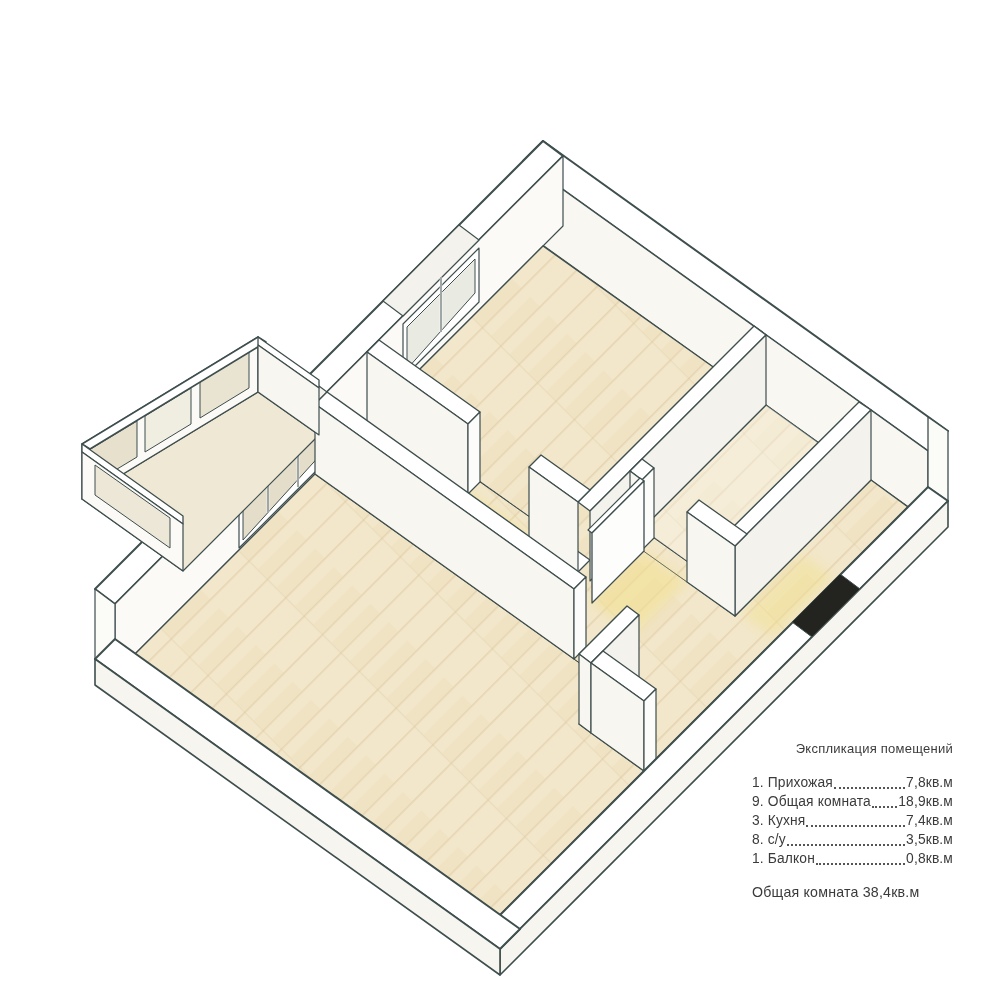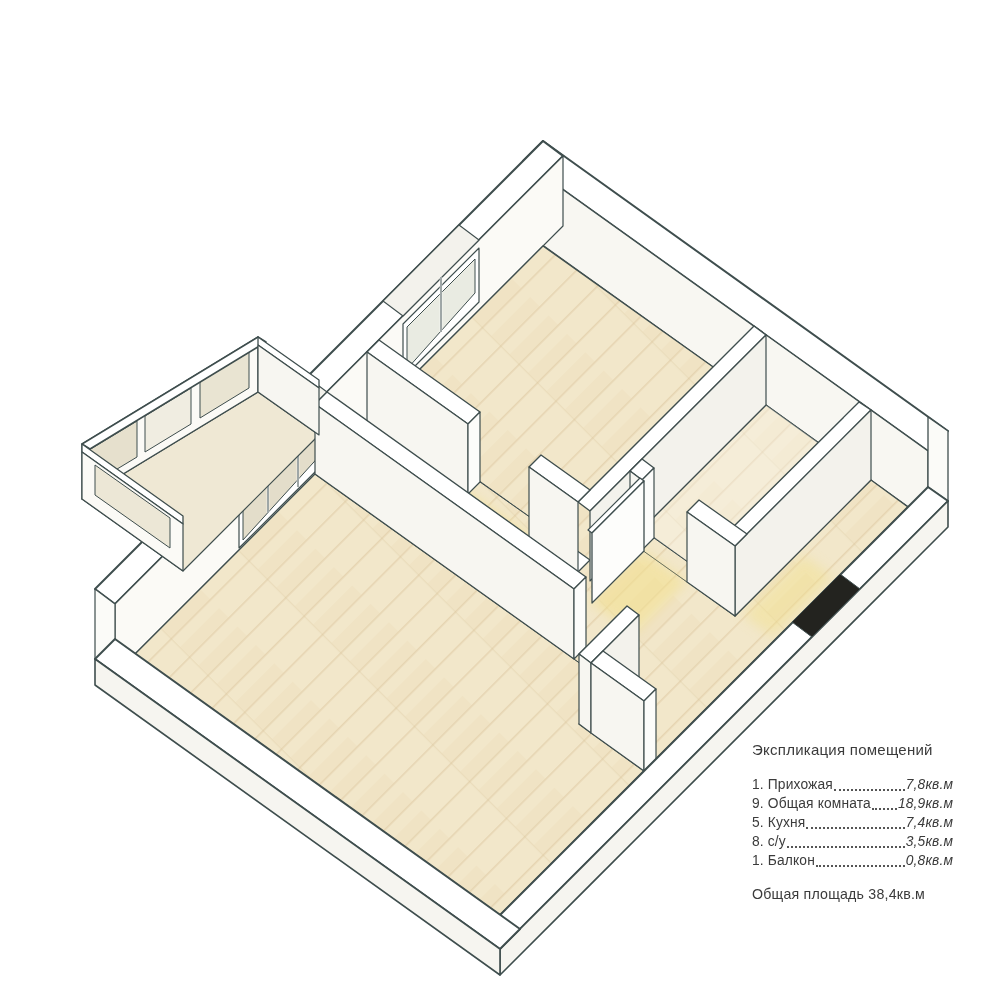--- a/index.html
+++ b/index.html
@@ -1,24 +1,24 @@
 <!DOCTYPE html>
 <html><head>
 <meta charset="utf-8">
 <style>
   html,body{margin:0;padding:0;background:#ffffff;}
   #stage{position:relative;width:1000px;height:1000px;background:#ffffff;overflow:hidden;
          font-family:"Liberation Sans",sans-serif;}
   svg{position:absolute;left:0;top:0;}
   #legend{position:absolute;left:752px;top:741px;width:201px;color:#3b3b3b;}
-  .legend-title{font-size:15px;letter-spacing:.25px;margin-bottom:17px;}
+  .legend-title{font-size:13px;letter-spacing:.25px;margin-bottom:17px;text-align:right;}
   .legend-rows{display:block;}
   .legend-row{display:flex;align-items:flex-end;font-size:13.8px;line-height:19px;letter-spacing:.15px;}
   .room-name{white-space:nowrap;}
-  .room-area{white-space:nowrap;font-style:italic;}
+  .room-area{white-space:nowrap;}
   .leader{flex:1 1 auto;border-bottom:2px dotted #555;margin:0 1px 3px 1px;min-width:8px;}
   .legend-total{margin-top:16px;font-size:14.2px;letter-spacing:.2px;}
 </style>
 </head>
 <body>
 
 <div id="stage">
 <svg width="1000" height="1000" viewBox="0 0 1000 1000">
   <defs>
     <pattern id="plank" width="26" height="110" patternUnits="userSpaceOnUse" patternTransform="rotate(45)">
@@ -142,30 +142,30 @@
         <span class="room-name">1. Прихожая</span>
         <span class="leader"></span>
         <span class="room-area">7,8кв.м</span>
       </div>
       <div class="legend-row">
         <span class="room-name">9. Общая комната</span>
         <span class="leader"></span>
         <span class="room-area">18,9кв.м</span>
       </div>
       <div class="legend-row">
-        <span class="room-name">5. Кухня</span>
+        <span class="room-name">3. Кухня</span>
         <span class="leader"></span>
         <span class="room-area">7,4кв.м</span>
       </div>
       <div class="legend-row">
         <span class="room-name">8. с/у</span>
         <span class="leader"></span>
         <span class="room-area">3,5кв.м</span>
       </div>
       <div class="legend-row">
         <span class="room-name">1. Балкон</span>
         <span class="leader"></span>
         <span class="room-area">0,8кв.м</span>
       </div>
     </div>
-    <div class="legend-total">Общая площадь 38,4кв.м</div>
+    <div class="legend-total">Общая комната 38,4кв.м</div>
   </div>
 </div>
 
 </body></html>

